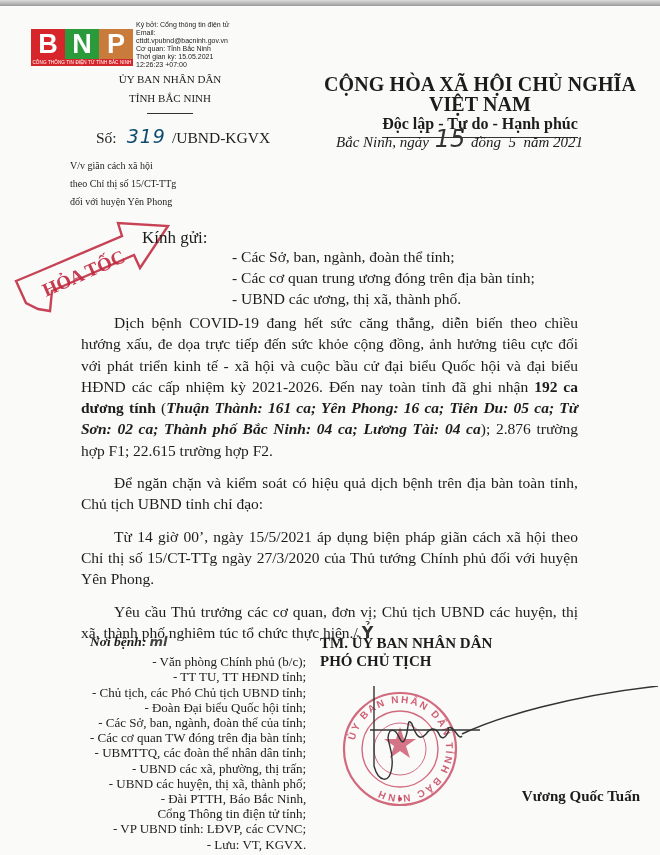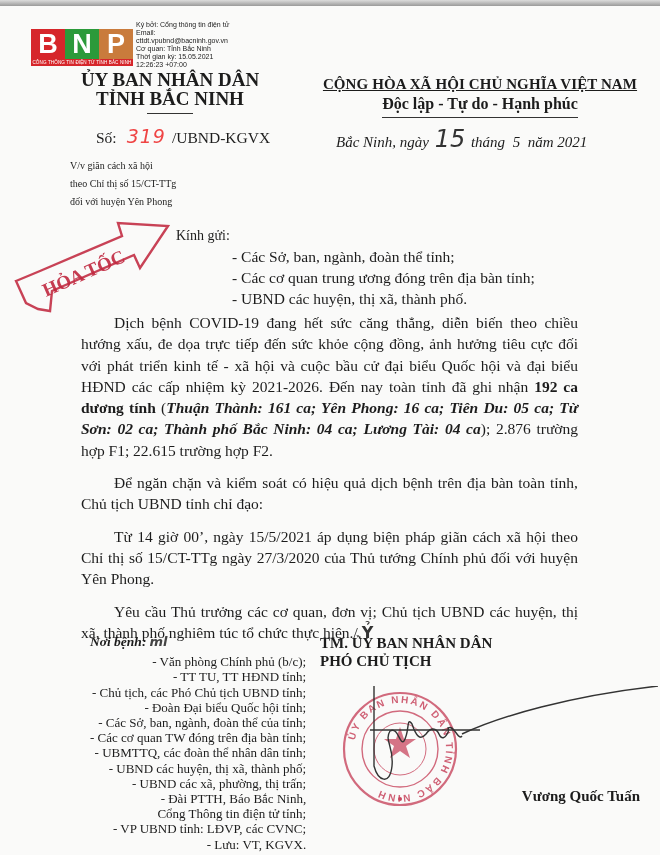--- a/index.html
+++ b/index.html
@@ -24,38 +24,38 @@
   .bnp .n { background:#2b9a3a; }
   .bnp .p { background:#c97b3c; }
   .bnp .strip { height:7px; background:#d6262b; color:#fff; font-family:"Liberation Sans",sans-serif;
     font-size:4.6px; line-height:7px; white-space:nowrap; overflow:hidden; text-align:center; letter-spacing:0.1px; }
   .sig-meta { position:absolute; left:136px; top:15px; font-family:"Liberation Sans",sans-serif;
     font-size:7px; line-height:8px; color:#222; }
   .sig-meta div { white-space:nowrap; }
 
   
   .hdr-left { position:absolute; left:70px; top:64px; width:200px; text-align:center; }
-  .hdr-left .org1, .hdr-left .org2 { font-weight:bold; font-size:19px; line-height:19px; }
+  .hdr-left .org1, .hdr-left .org2 { font-weight:normal; font-size:11px; line-height:19px; }
   .hdr-left .rule { width:46px; height:1px; background:#333; margin:5px auto 0; }
   .docno { position:absolute; left:96px; top:119px; font-size:15.5px; white-space:nowrap; }
-  .docno .hand { font-family:"DejaVu Sans",sans-serif; font-style:italic; font-size:19px; color:#ef4444;
+  .docno .hand { font-family:"DejaVu Sans",sans-serif; font-style:italic; font-size:19px; color:#0c4a6e;
     margin:0 6px 0 10px; letter-spacing:1px; }
   .subject { position:absolute; left:70px; top:151px; width:200px; font-size:10px; line-height:18px; }
 
   .hdr-right { position:absolute; left:300px; top:68px; width:360px; text-align:center; }
-  .hdr-right .nation { font-weight:bold; font-size:15px; line-height:20px; letter-spacing:0.1px;text-decoration:underline; }
+  .hdr-right .nation { font-weight:bold; font-size:20px; line-height:20px; letter-spacing:0.1px; }
   .hdr-right .motto { font-weight:bold; font-size:16px; line-height:20px; display:inline-block;
     border-bottom:1px solid #333; padding-bottom:3px; }
   .dateline { position:absolute; left:336px; top:119px; font-style:italic; font-size:15px; white-space:nowrap; }
   .dateline .hand { font-family:"DejaVu Sans",sans-serif; font-style:italic; font-size:24px; color:#333; margin:12px 2px; }
 
   
   .hoatoc { position:absolute; left:10px; top:205px; width:165px; height:105px; }
 
-  .kinhgui { position:absolute; left:176px; top:222px; font-size:14px; }
+  .kinhgui { position:absolute; left:142px; top:222px; font-size:17px; }
   .recipients { position:absolute; left:232px; top:240px; font-size:15.5px; line-height:21px; }
 
   .body { position:absolute; left:81px; top:306px; width:497px; font-size:15.5px; line-height:21.3px; text-align:justify; }
   .body p { margin:0 0 11px 0; text-indent:33px; }
   .body b.it { font-style:italic; }
 
   .tick { font-family:"DejaVu Sans",sans-serif; font-weight:bold; font-size:16px; color:#333; }
 
   .noinhan { position:absolute; left:90px; top:628px; font-size:13px; line-height:15.2px; }
   .noinhan .title { font-weight:bold; font-style:italic; font-size:13.5px; margin-bottom:5px; }
@@ -108,57 +108,57 @@
     <div>đối với huyện Yên Phong</div>
   </div>
 
   <div class="hdr-right">
     <div class="nation">CỘNG HÒA XÃ HỘI CHỦ NGHĨA VIỆT NAM</div>
     <div class="motto">Độc lập - Tự do - Hạnh phúc</div>
   </div>
   <div class="dateline">
     <span>Bắc Ninh, ngày</span>
     <span class="hand">15</span>
-    <span>tháng</span>&nbsp;
+    <span>đồng</span>&nbsp;
     <span>5</span>&nbsp;
     <span>năm 2021</span>
   </div>
 
   <svg class="hoatoc" viewBox="0 0 165 105">
     <g fill="none" stroke="#c0283f" stroke-width="2.4" opacity="0.88">
       <polygon points="6,70 30,60 112,25 108,12 158,15 130,57 124,44 42,80 40,100 28,98 16,92"></polygon>
     </g>
     <text x="0" y="0" fill="#c0283f" font-family="Liberation Serif, serif" font-weight="bold" font-size="19" transform="translate(36,86) rotate(-24)" opacity="0.9">HỎA TỐC</text>
   </svg>
 
   <div class="kinhgui">Kính gửi:</div>
   <div class="recipients">
     <div>- Các Sở, ban, ngành, đoàn thể tỉnh;</div>
     <div>- Các cơ quan trung ương đóng trên địa bàn tỉnh;</div>
-    <div>- UBND các huyện, thị xã, thành phố.</div>
+    <div>- UBND các ương, thị xã, thành phố.</div>
   </div>
 
   <div class="body">
     <p><span>Dịch bệnh COVID-19 đang hết sức căng thẳng, diễn biến theo chiều hướng xấu, đe dọa trực tiếp đến sức khỏe cộng đồng, ảnh hưởng tiêu cực đối với phát triển kinh tế - xã hội và cuộc bầu cử đại biểu Quốc hội và đại biểu HĐND các cấp nhiệm kỳ 2021-2026. Đến nay toàn tỉnh đã ghi nhận </span><b>192 ca dương tính</b><span> (</span><b class="it">Thuận Thành: 161 ca; Yên Phong: 16 ca; Tiên Du: 05 ca; Từ Sơn: 02 ca; Thành phố Bắc Ninh: 04 ca; Lương Tài: 04 ca</b><span>); 2.876 trường hợp F1; 22.615 trường hợp F2.</span></p>
     <p>Để ngăn chặn và kiểm soát có hiệu quả dịch bệnh trên địa bàn toàn tỉnh, Chủ tịch UBND tỉnh chỉ đạo:</p>
     <p>Từ 14 giờ 00’, ngày 15/5/2021 áp dụng biện pháp giãn cách xã hội theo Chỉ thị số 15/CT-TTg ngày 27/3/2020 của Thủ tướng Chính phủ đối với huyện Yên Phong.</p>
     <p><span>Yêu cầu Thủ trưởng các cơ quan, đơn vị; Chủ tịch UBND các huyện, thị xã, thành phố nghiêm túc tổ chức thực hiện./.</span><span class="tick">Ỷ</span></p>
   </div>
 
   <div class="noinhan">
     <div class="title"><span>Nơi bệnh:</span><span class="hand">ml</span></div>
     <div class="item">- Văn phòng Chính phủ (b/c);</div>
     <div class="item">- TT TU, TT HĐND tỉnh;</div>
     <div class="item">- Chủ tịch, các Phó Chủ tịch UBND tỉnh;</div>
     <div class="item">- Đoàn Đại biểu Quốc hội tỉnh;</div>
     <div class="item">- Các Sở, ban, ngành, đoàn thể của tỉnh;</div>
     <div class="item">- Các cơ quan TW đóng trên địa bàn tỉnh;</div>
     <div class="item">- UBMTTQ, các đoàn thể nhân dân tỉnh;</div>
+    <div class="item">- UBND các xã, phường, thị trấn;</div>
     <div class="item">- UBND các huyện, thị xã, thành phố;</div>
-    <div class="item">- UBND các xã, phường, thị trấn;</div>
     <div class="item">- Đài PTTH, Báo Bắc Ninh,</div>
     <div class="item indent">Cổng Thông tin điện tử tỉnh;</div>
     <div class="item">- VP UBND tỉnh: LĐVP, các CVNC;</div>
     <div class="item"><span>- Lưu: VT, KGVX</span><span>.</span></div>
   </div>
 
   <div class="signer">
     <div>TM. ỦY BAN NHÂN DÂN</div>
     <div>PHÓ CHỦ TỊCH</div>
   </div>

